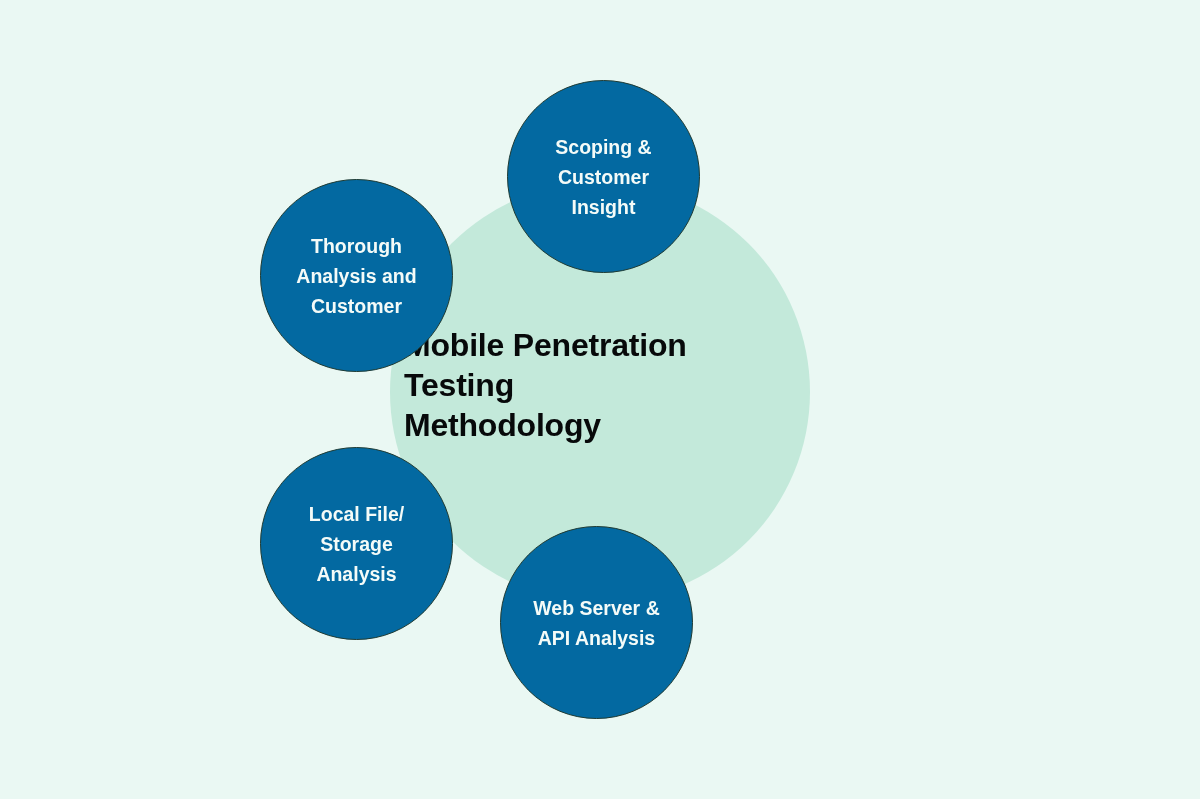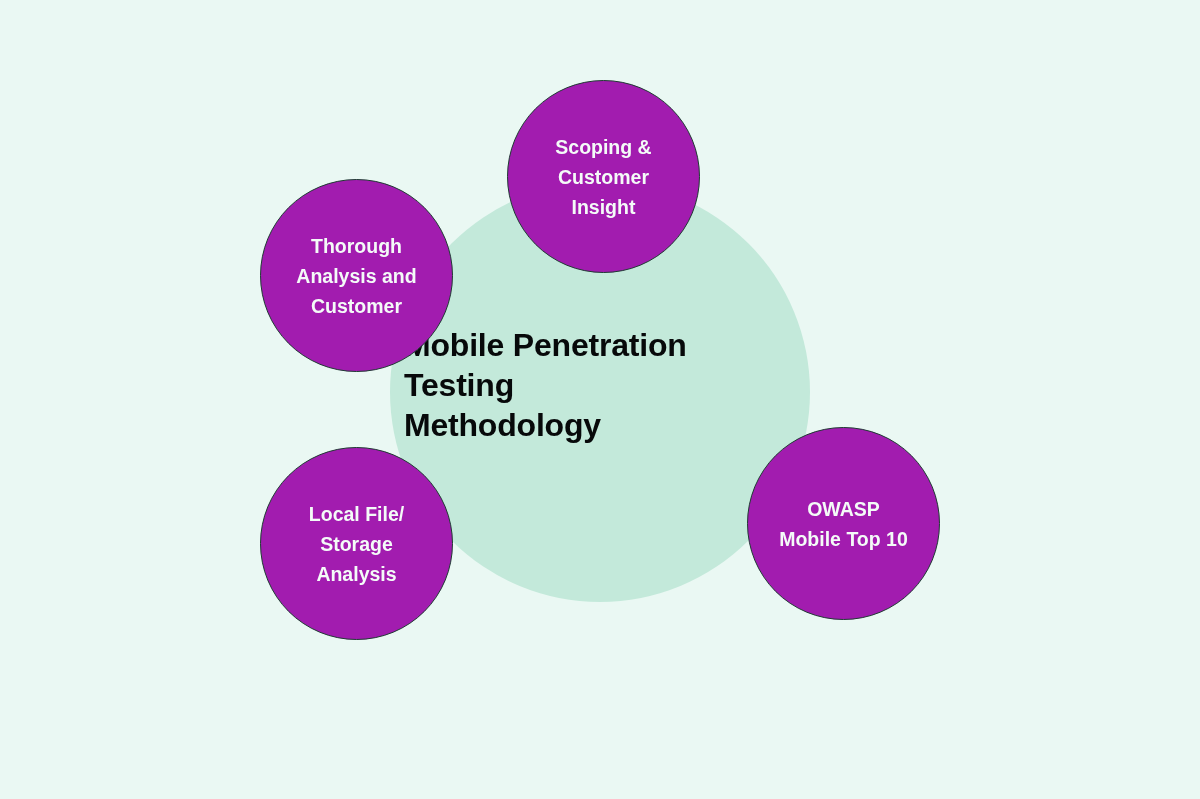--- a/index.html
+++ b/index.html
@@ -39,21 +39,21 @@
     font-weight: 700;
     color: #07090a;
     letter-spacing: -0.2px;
     white-space: pre-line;
   }
   .node-circle {
     position: absolute;
     width: 193px;
     height: 193px;
     border-radius: 50%;
-    background: #a21caf;
+    background: #0369a1;
     border: 1.3px solid #1f3b33;
     box-sizing: border-box;
     display: flex;
     align-items: center;
     justify-content: center;
   }
   .node-label {
     text-align: center;
     font-size: 19.5px;
     line-height: 30px;
@@ -81,25 +81,25 @@
 Testing
 Methodology</div>
 
   <div class="node-circle" id="node-0">
     <span class="node-label">Scoping &amp;
 Customer
 Insight</span>
   </div>
 
 
-  <div class="node-circle" id="node-2">
-    <span class="node-label">OWASP
-Mobile Top 10</span>
+
+  <div class="node-circle" id="node-3">
+    <span class="node-label">Web Server &amp;
+API Analysis</span>
   </div>
-
 
   <div class="node-circle" id="node-4">
     <span class="node-label">Local File/
 Storage
 Analysis</span>
   </div>
 
   <div class="node-circle" id="node-5">
     <span class="node-label">Thorough
 Analysis and

